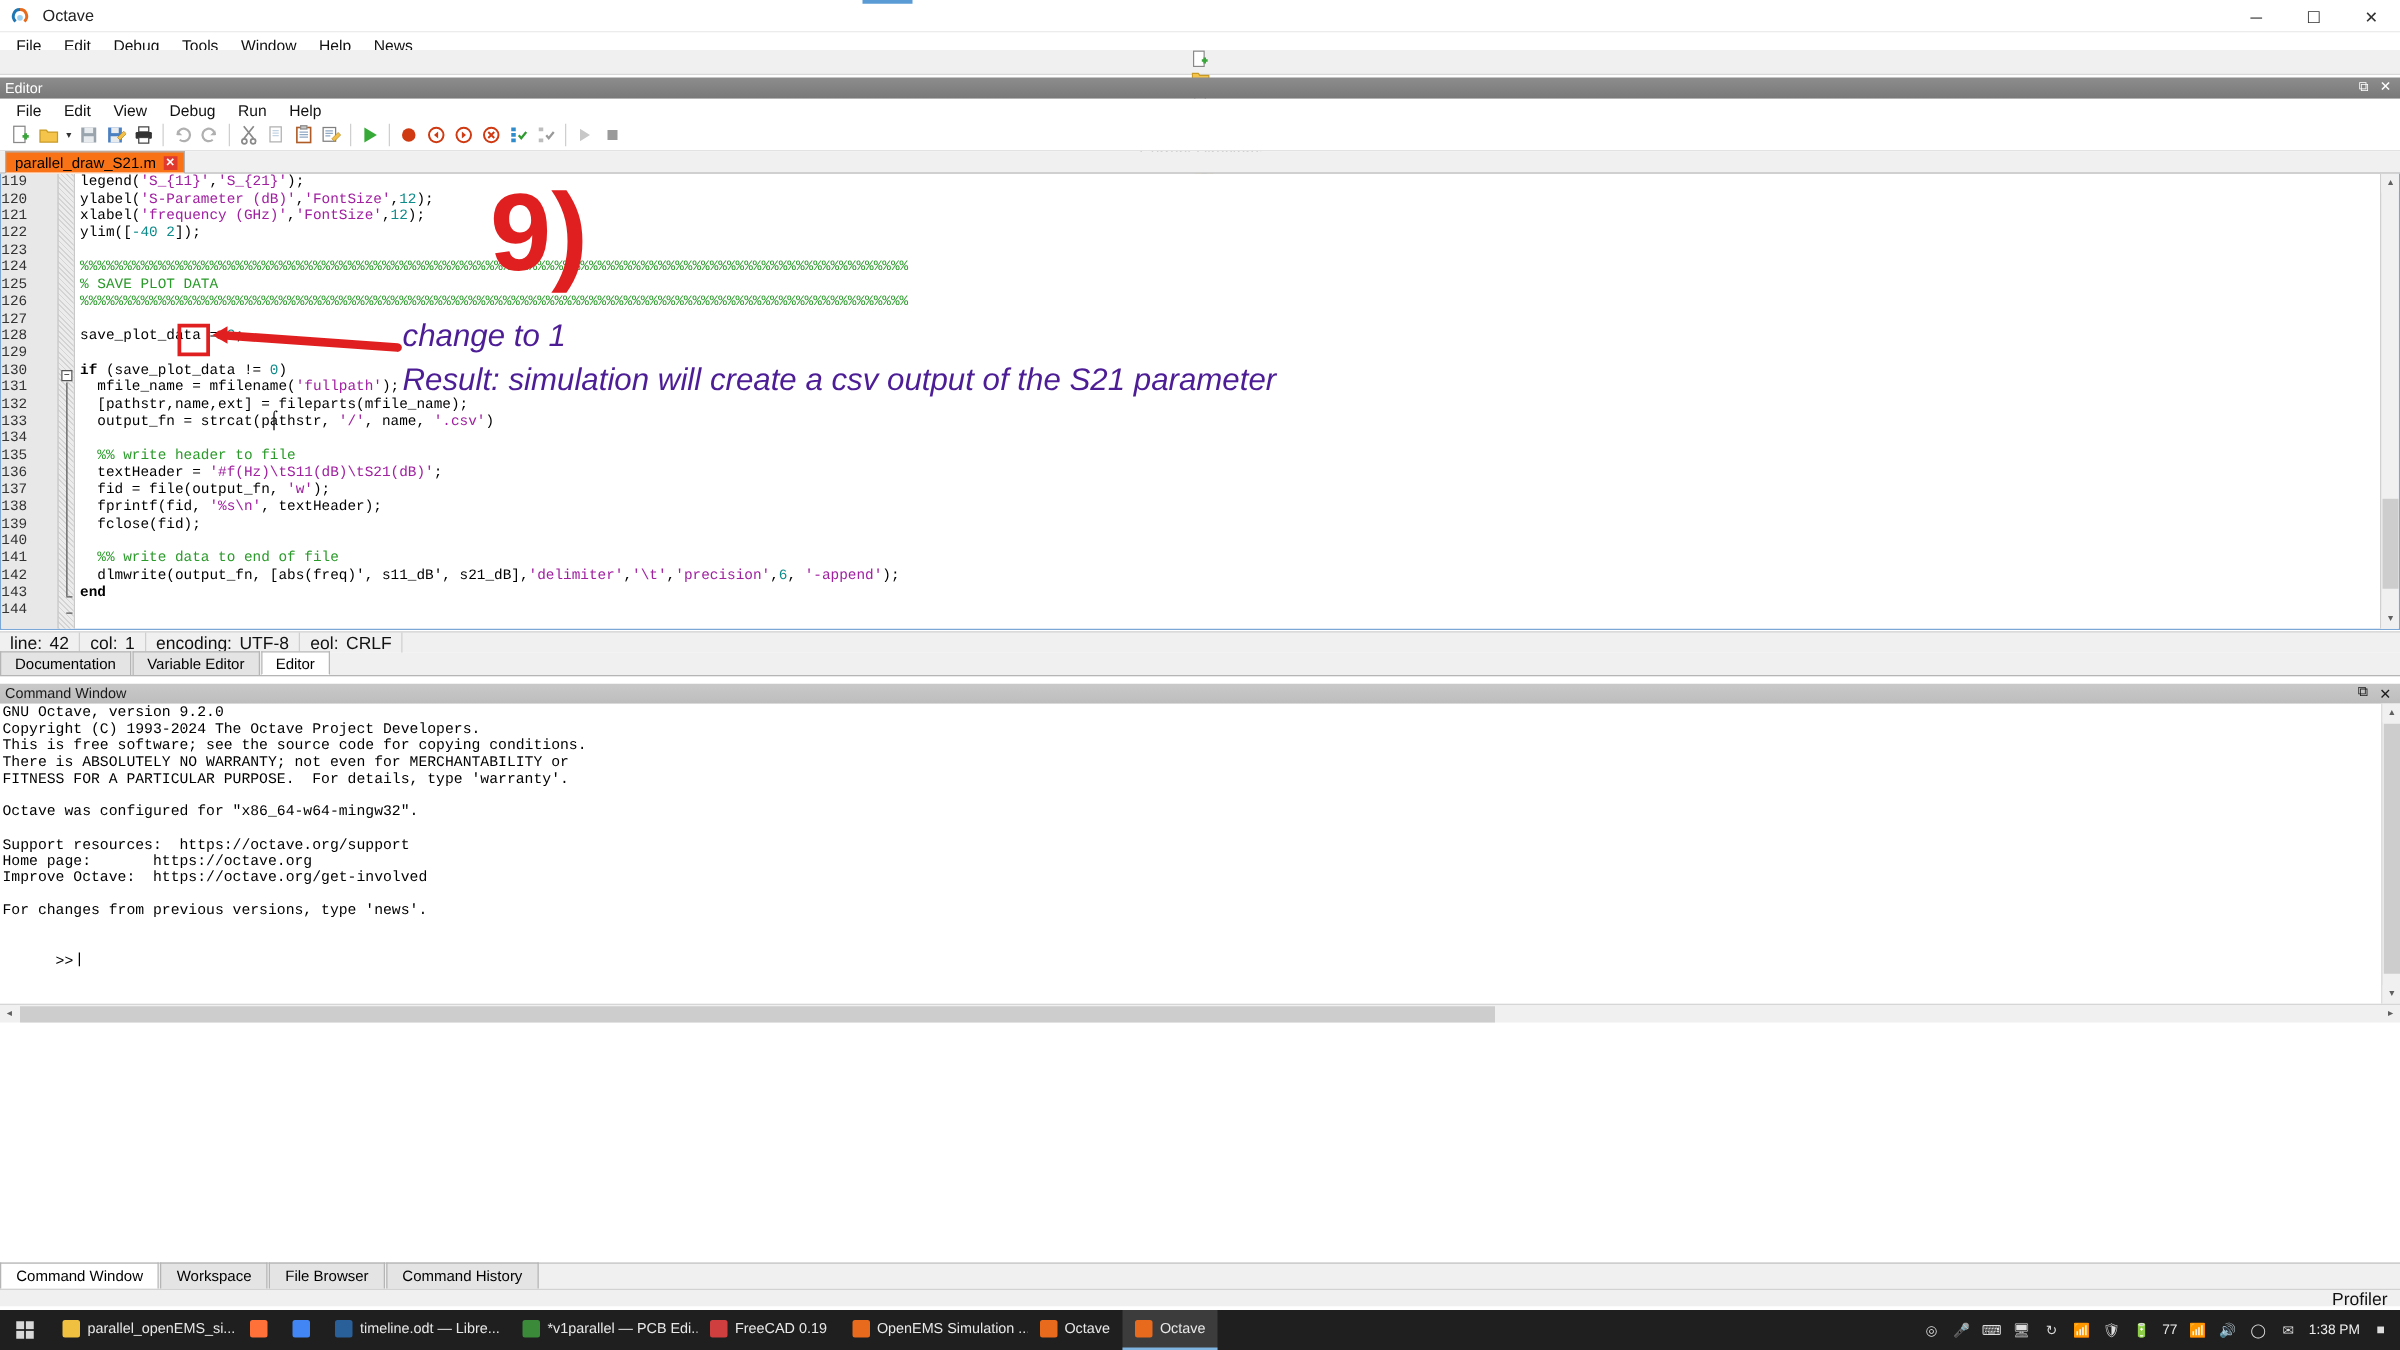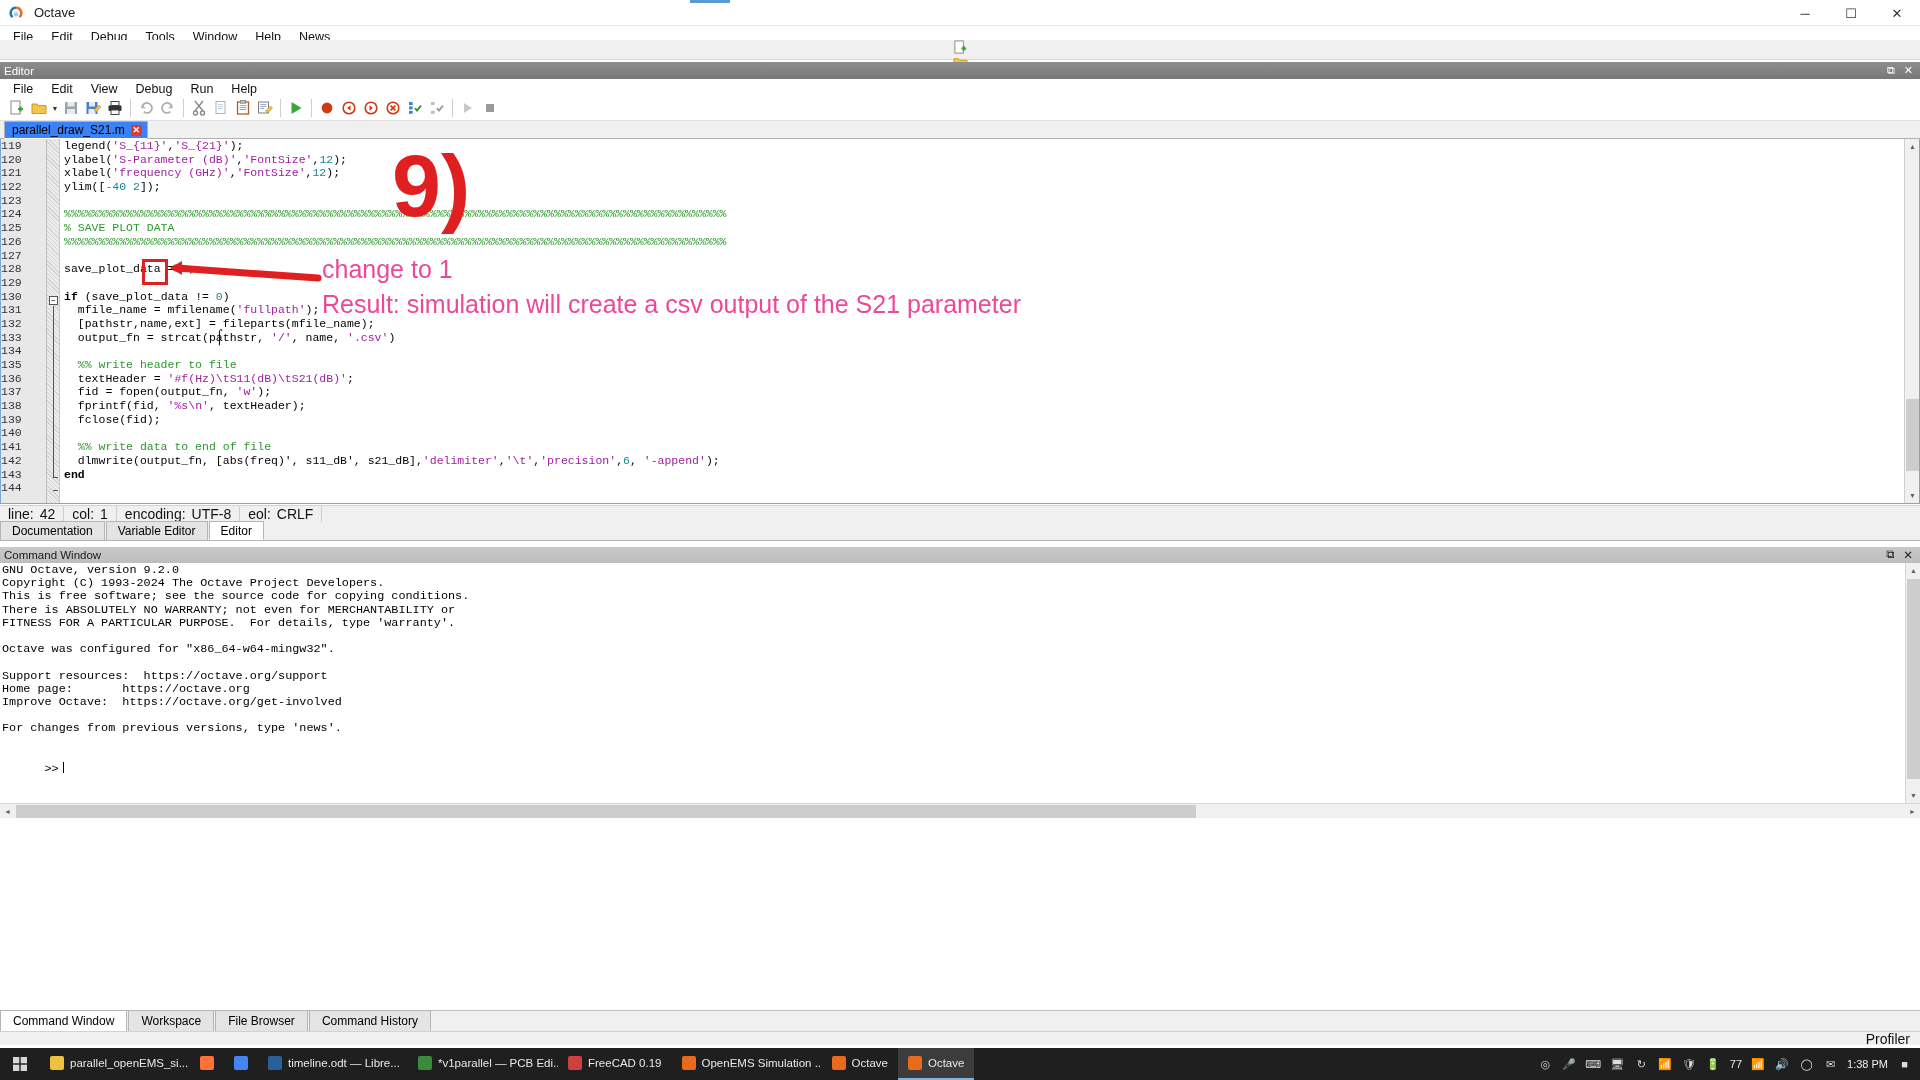--- a/index.html
+++ b/index.html
@@ -66,21 +66,21 @@
   .ed-menubar .mi { padding:2px 9px; font-size:12.5px; color:#111; }
 
   .ed-toolbar {
     position:absolute; left:0; width:1920px; height:25px; background:#fff;
     display:flex; align-items:center; border-bottom:1px solid #e2e2e2;
   }
 
   .ed-tabs { position:absolute; left:0; width:1920px; height:18px;
              background:#f0f0f0; border-bottom:1px solid #b0b0b0; }
   .ed-tab {
-    position:absolute; left:4px; top:0; height:18px; background:#3b82f6;
+    position:absolute; left:4px; top:0; height:18px; background:#f97316;
     border:1px solid #b0b0b0; border-bottom:1px solid #fff;
     display:flex; align-items:center; padding:0 5px 0 7px; font-size:12px; gap:6px;
   }
   .tab-close {
     width:11px; height:11px; background:#e03a2f; color:#fff;
     font-size:9px; line-height:11px; text-align:center; font-weight:bold;
   }
 
   
   .code-wrap {
@@ -130,22 +130,23 @@
   
   .anno-num {
     position:absolute; color:#e02020; font-weight:bold;
     font-family:"Liberation Sans",sans-serif;
   }
   .anno-box {
     position:absolute; border:3px solid #e02020; background:transparent;
   }
   .anno-arrow { position:absolute; }
   .anno-text {
-    position:absolute; color:#ec4899; font-family:"Liberation Sans",sans-serif;
+    position:absolute; color:#4c1d95; font-family:"Liberation Sans",sans-serif;
     white-space:nowrap;
+    font-style:italic;
   }
 
   
   .ed-status {
     position:absolute; left:0; width:1920px; height:17px;
     background:#f0f0f0; border-top:1px solid #d2d2d2;
     display:flex; align-items:center; font-size:14px; color:#111;
   }
   .ed-status .seg { padding:0 8px; height:17px; display:flex; align-items:center;
                     border-right:1px solid #cfcfcf; }
@@ -484,21 +485,21 @@
         <div class="cline"><span class="lno">127</span><span class="ctext"></span></div>
         <div class="cline"><span class="lno">128</span><span class="ctext"><span>save_plot_data = </span><span class="tok-num">0</span><span>;</span></span></div>
         <div class="cline"><span class="lno">129</span><span class="ctext"></span></div>
         <div class="cline"><span class="lno">130</span><span class="ctext"><span class="tok-kw">if</span><span> (save_plot_data != </span><span class="tok-num">0</span><span>)</span></span></div>
         <div class="cline"><span class="lno">131</span><span class="ctext"><span>  mfile_name = mfilename(</span><span class="tok-str">'fullpath'</span><span>);</span></span></div>
         <div class="cline"><span class="lno">132</span><span class="ctext"><span>  [pathstr,name,ext] = fileparts(mfile_name);</span></span></div>
         <div class="cline"><span class="lno">133</span><span class="ctext"><span>  output_fn = strcat(pathstr, </span><span class="tok-str">'/'</span><span>, name, </span><span class="tok-str">'.csv'</span><span>)</span></span></div>
         <div class="cline"><span class="lno">134</span><span class="ctext"></span></div>
         <div class="cline"><span class="lno">135</span><span class="ctext"><span class="tok-com">  %% write header to file</span></span></div>
         <div class="cline"><span class="lno">136</span><span class="ctext"><span>  textHeader = </span><span class="tok-str">'#f(Hz)\tS11(dB)\tS21(dB)'</span><span>;</span></span></div>
-        <div class="cline"><span class="lno">137</span><span class="ctext"><span>  fid = fopen(output_fn, </span><span class="tok-str">'w'</span><span>);</span></span></div>
+        <div class="cline"><span class="lno">137</span><span class="ctext"><span>  fid = file(output_fn, </span><span class="tok-str">'w'</span><span>);</span></span></div>
         <div class="cline"><span class="lno">138</span><span class="ctext"><span>  fprintf(fid, </span><span class="tok-str">'%s\n'</span><span>, textHeader);</span></span></div>
         <div class="cline"><span class="lno">139</span><span class="ctext"><span>  fclose(fid);</span></span></div>
         <div class="cline"><span class="lno">140</span><span class="ctext"></span></div>
         <div class="cline"><span class="lno">141</span><span class="ctext"><span class="tok-com">  %% write data to end of file</span></span></div>
         <div class="cline"><span class="lno">142</span><span class="ctext"><span>  dlmwrite(output_fn, [abs(freq)', s11_dB', s21_dB],</span><span class="tok-str">'delimiter'</span><span>,</span><span class="tok-str">'\t'</span><span>,</span><span class="tok-str">'precision'</span><span>,</span><span class="tok-num">6</span><span>, </span><span class="tok-str">'-append'</span><span>);</span></span></div>
         <div class="cline"><span class="lno">143</span><span class="ctext"><span class="tok-kw">end</span></span></div>
         <div class="cline"><span class="lno">144</span><span class="ctext"></span></div>
       </div>
 
     <div class="fold-box" style="top:157px;">−</div>

